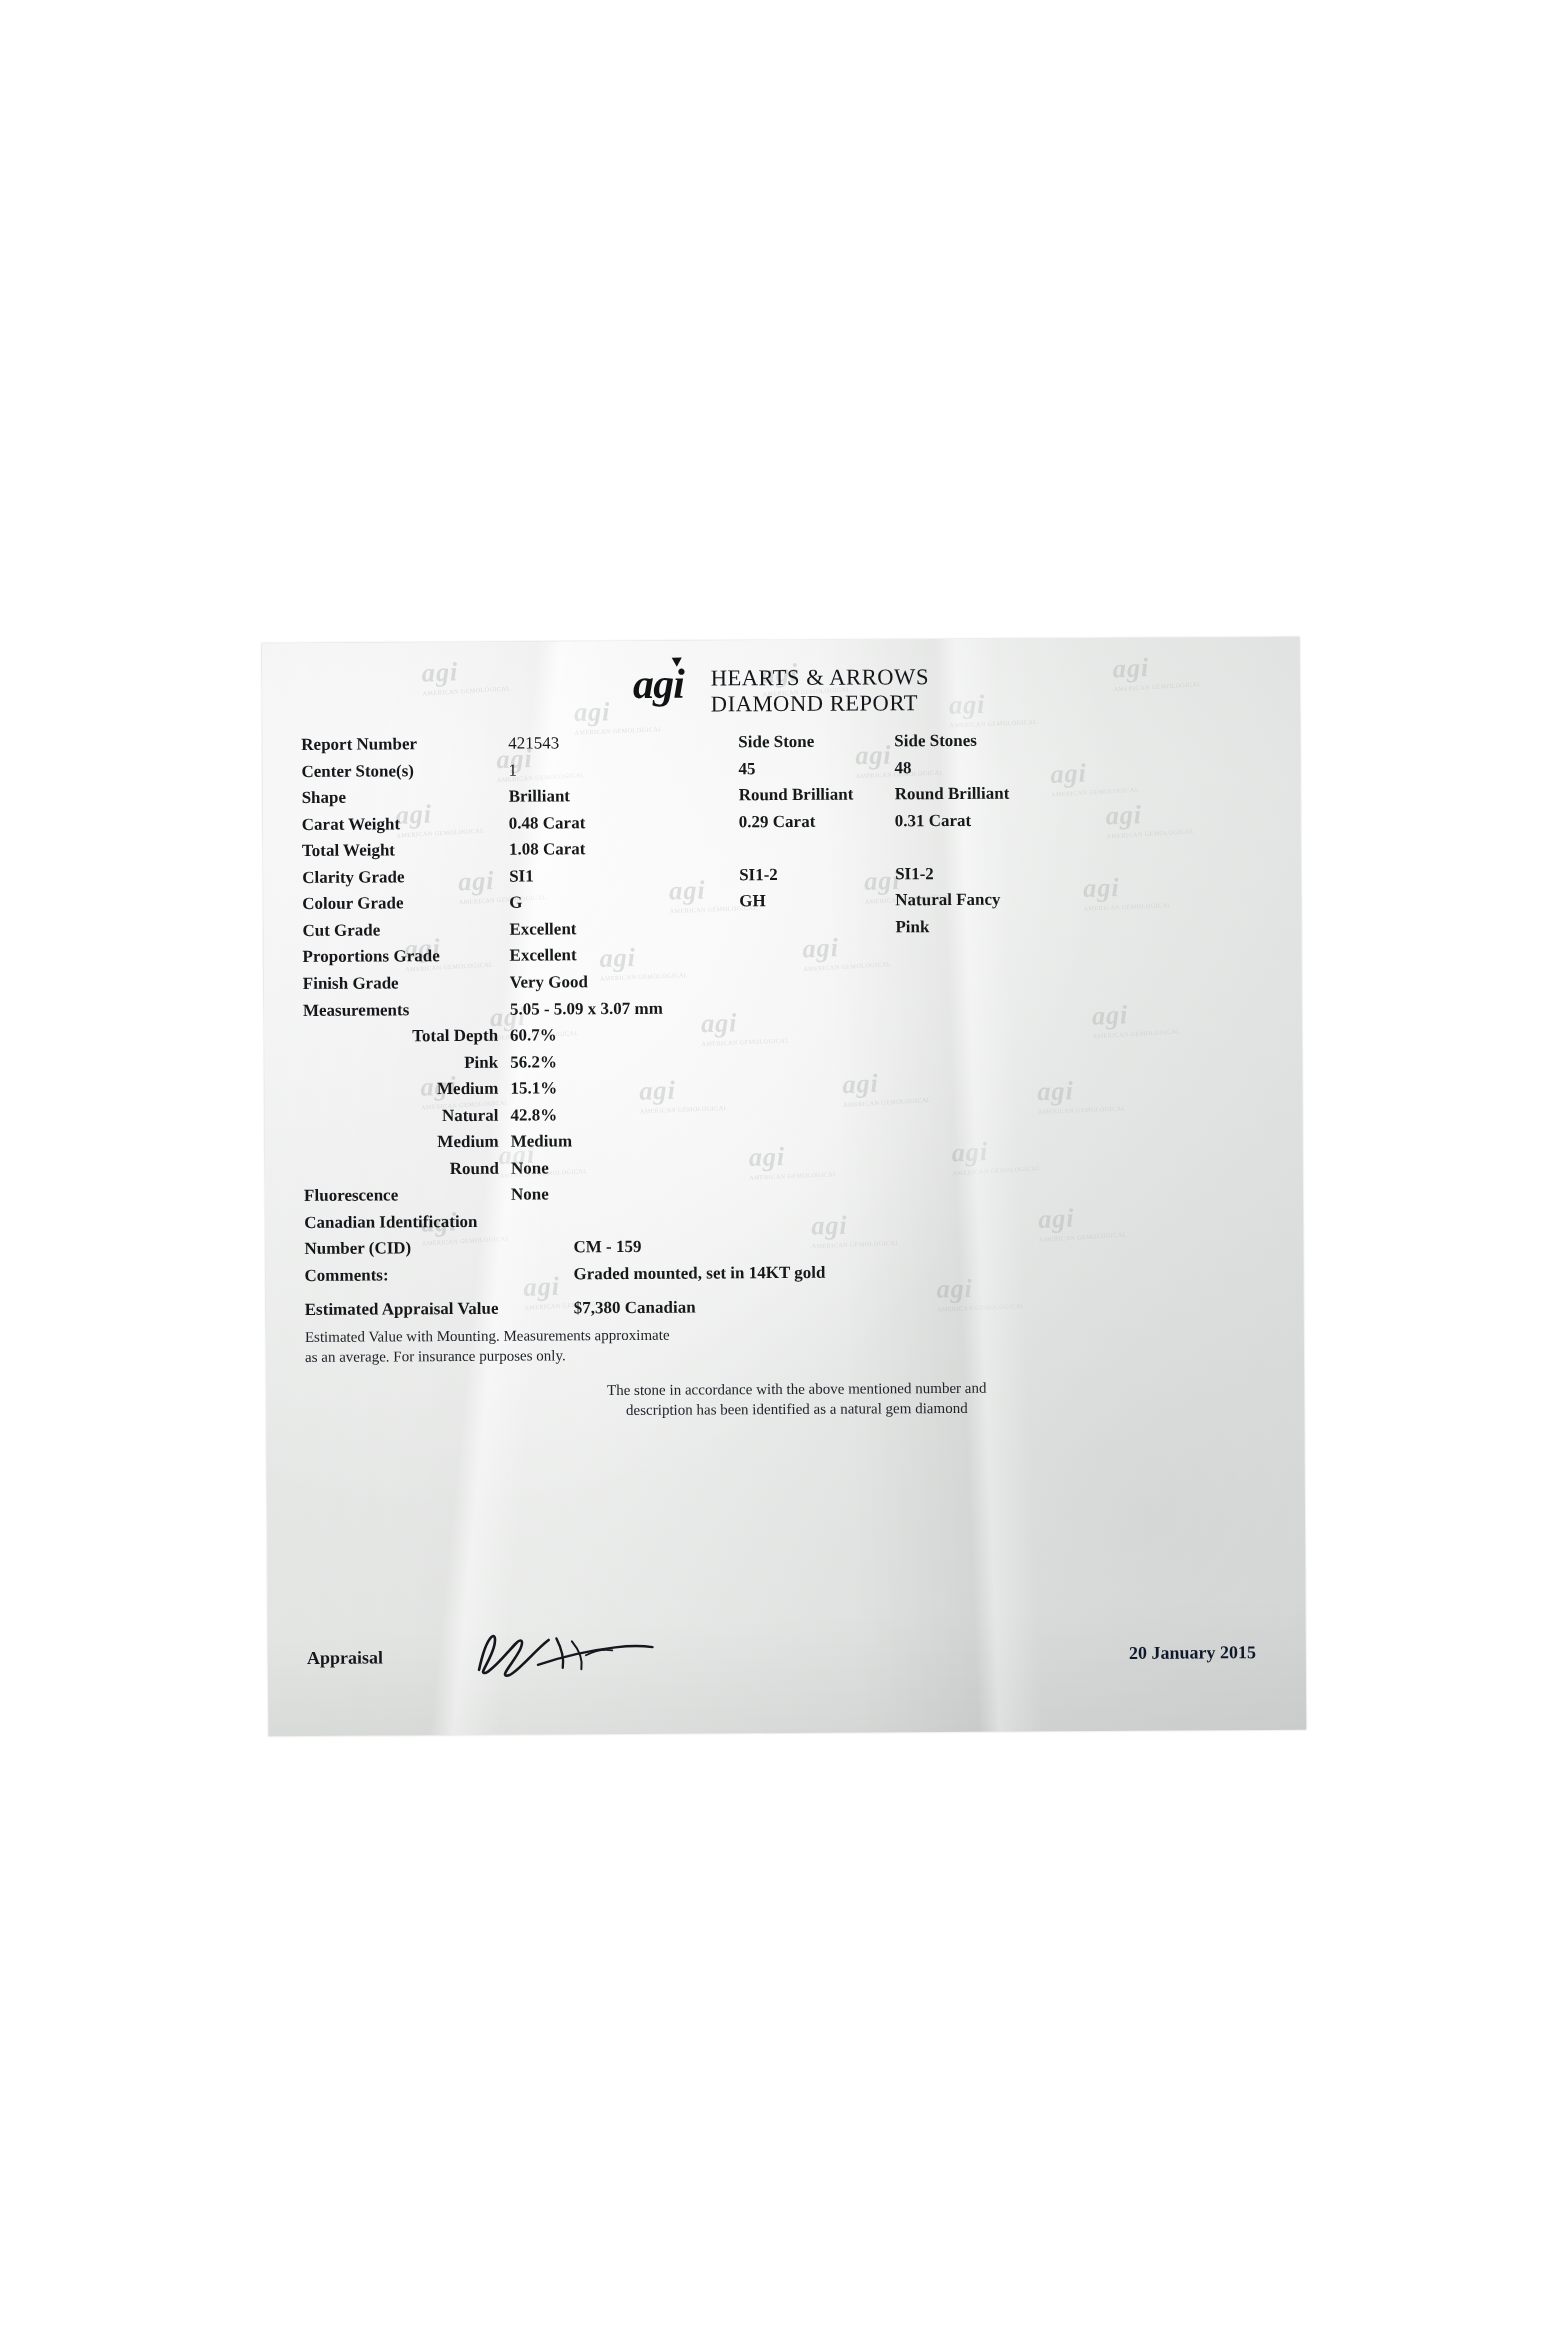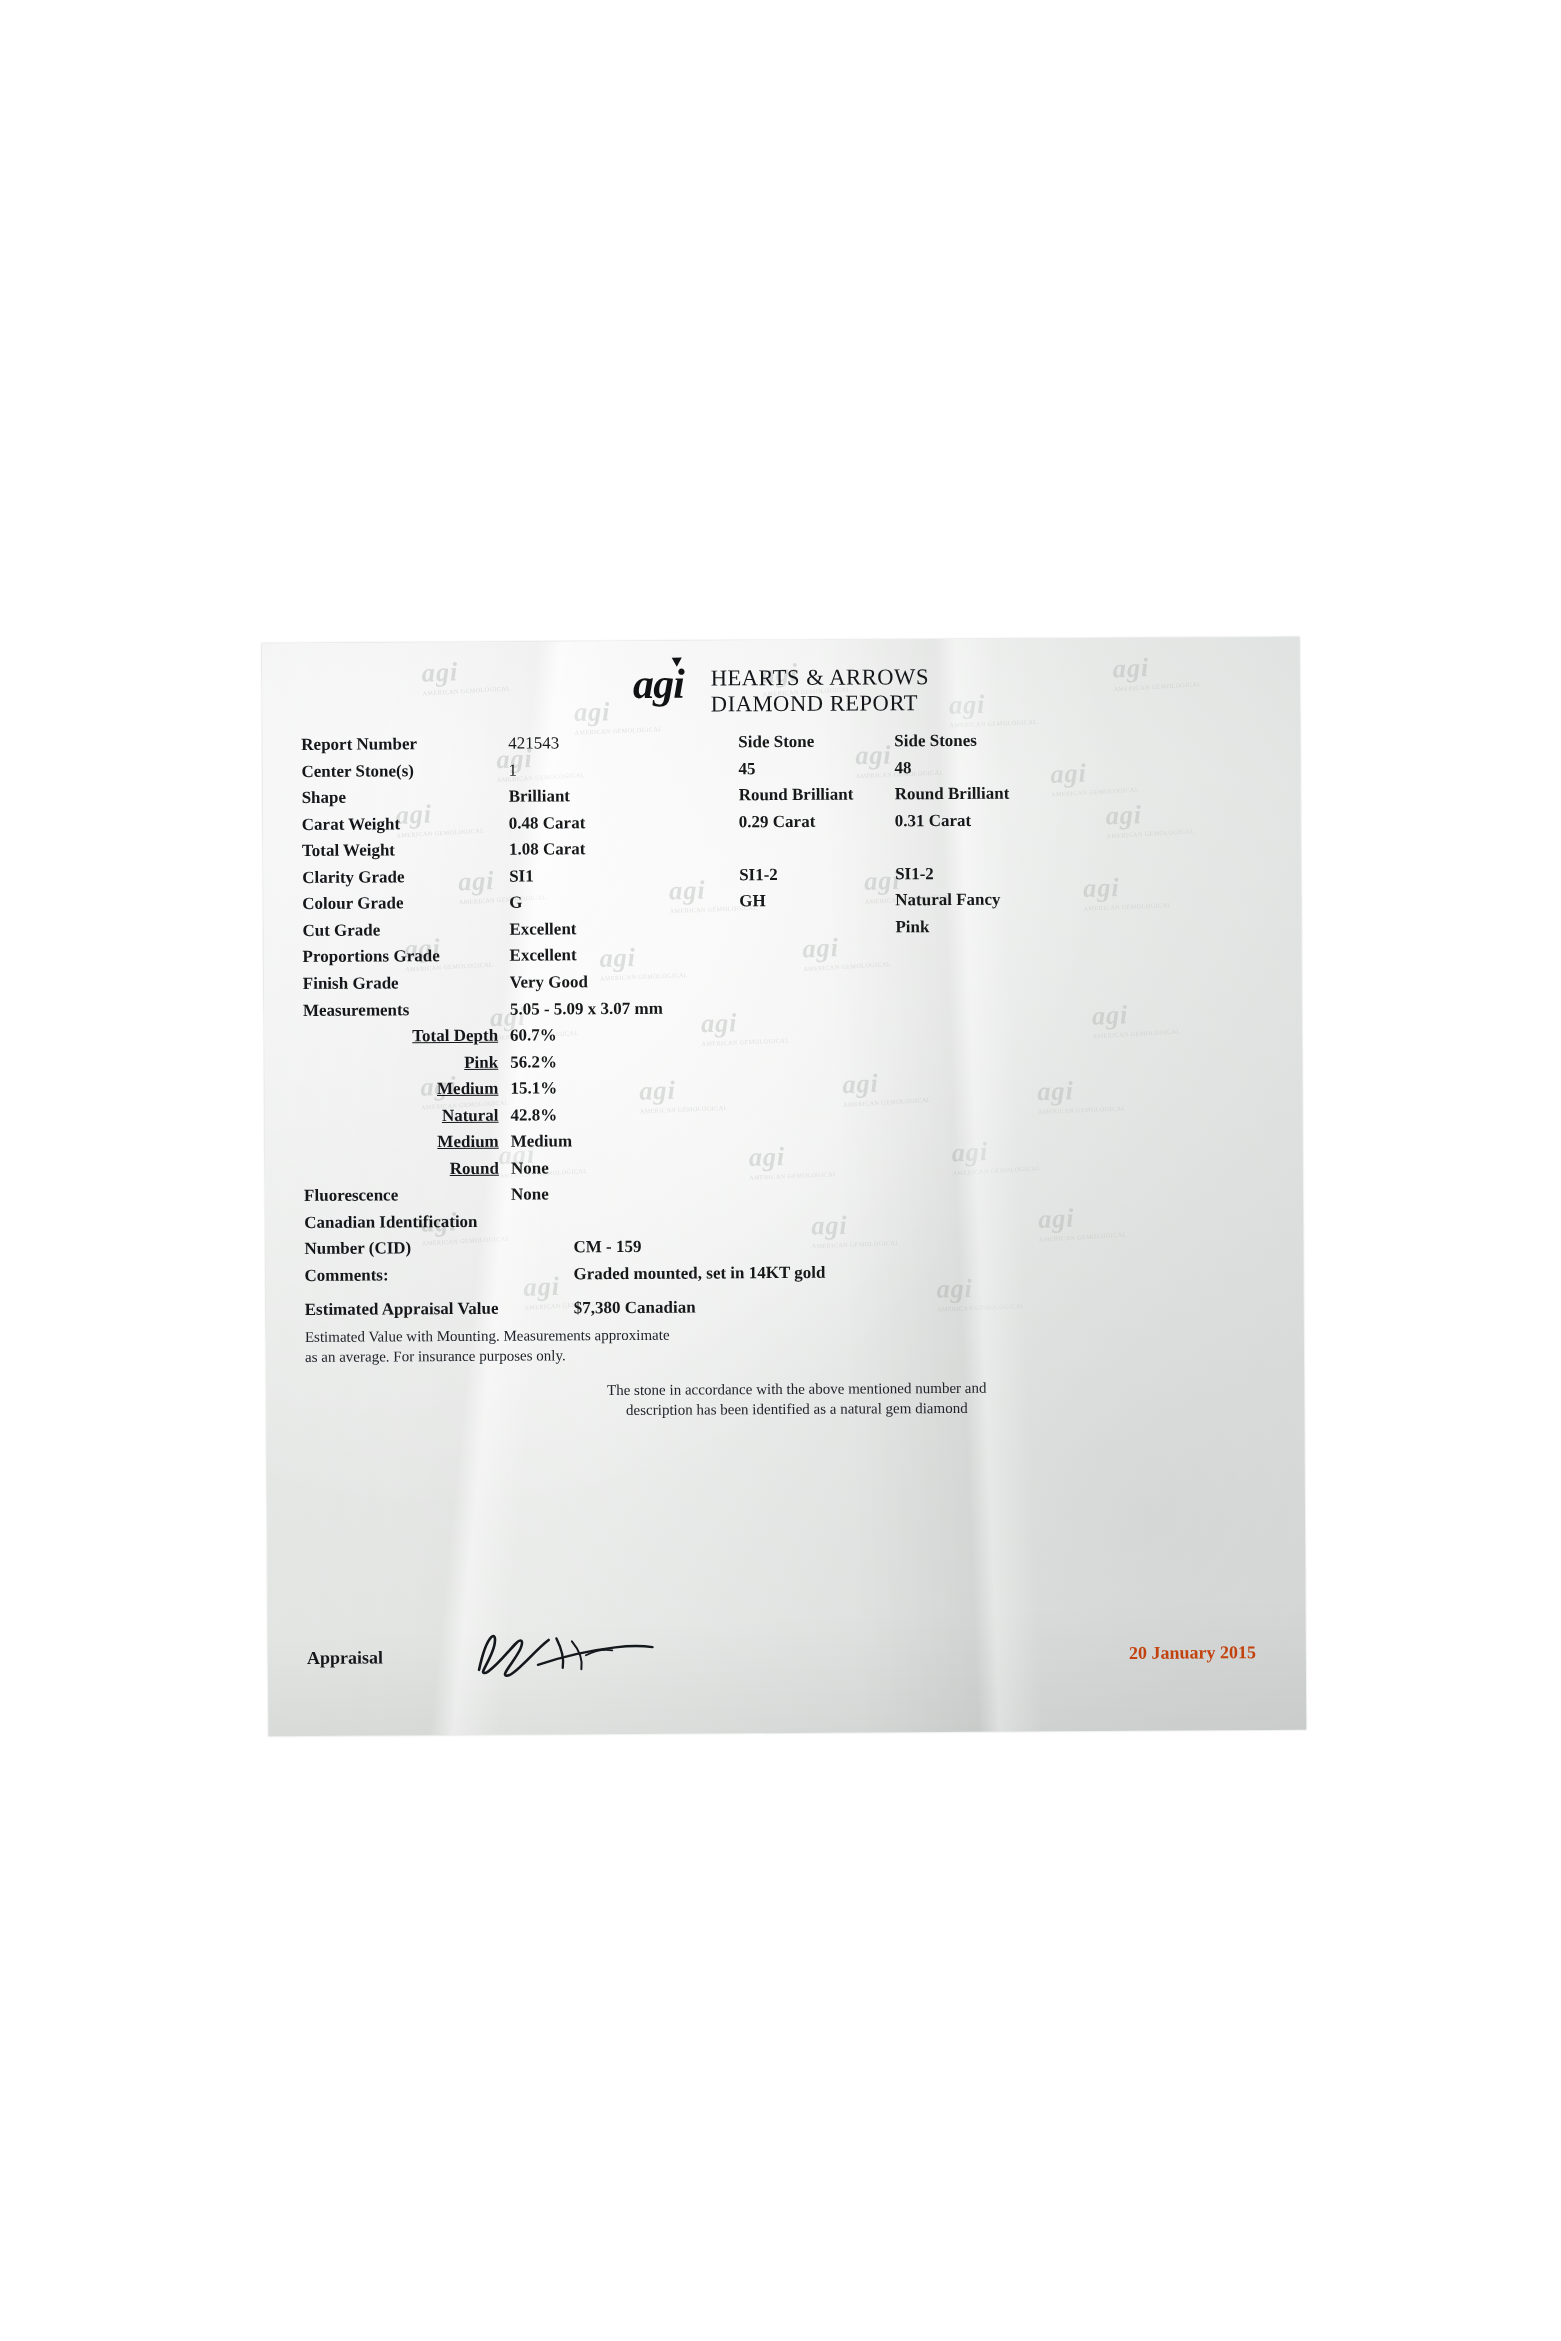--- a/index.html
+++ b/index.html
@@ -141,21 +141,20 @@
     width: 195px;
     font-weight: bold;
     font-size: 17px;
     line-height: 20px;
     color: #15171a;
   }
   .c-label.indent {
     left: 92px;
     width: 142px;
     text-align: right;
-    text-decoration: underline;
   }
   .c-center {
     position: absolute;
     left: 246px;
     width: 265px;
     font-weight: bold;
     font-size: 17px;
     line-height: 20px;
   }
   .c-center.thin { font-weight: normal; }
@@ -211,21 +210,21 @@
     font-weight: bold;
     font-size: 18px;
     color: #15171a;
   }
   #sig-date {
     position: absolute;
     right: 50px;
     bottom: 67px;
     font-weight: bold;
     font-size: 18px;
-    color: #c2410c;
+    color: #0f172a;
   }
   #signature {
     position: absolute;
     left: 195px;
     bottom: 48px;
     width: 226px;
     height: 62px;
   }
 </style>
 </head>

